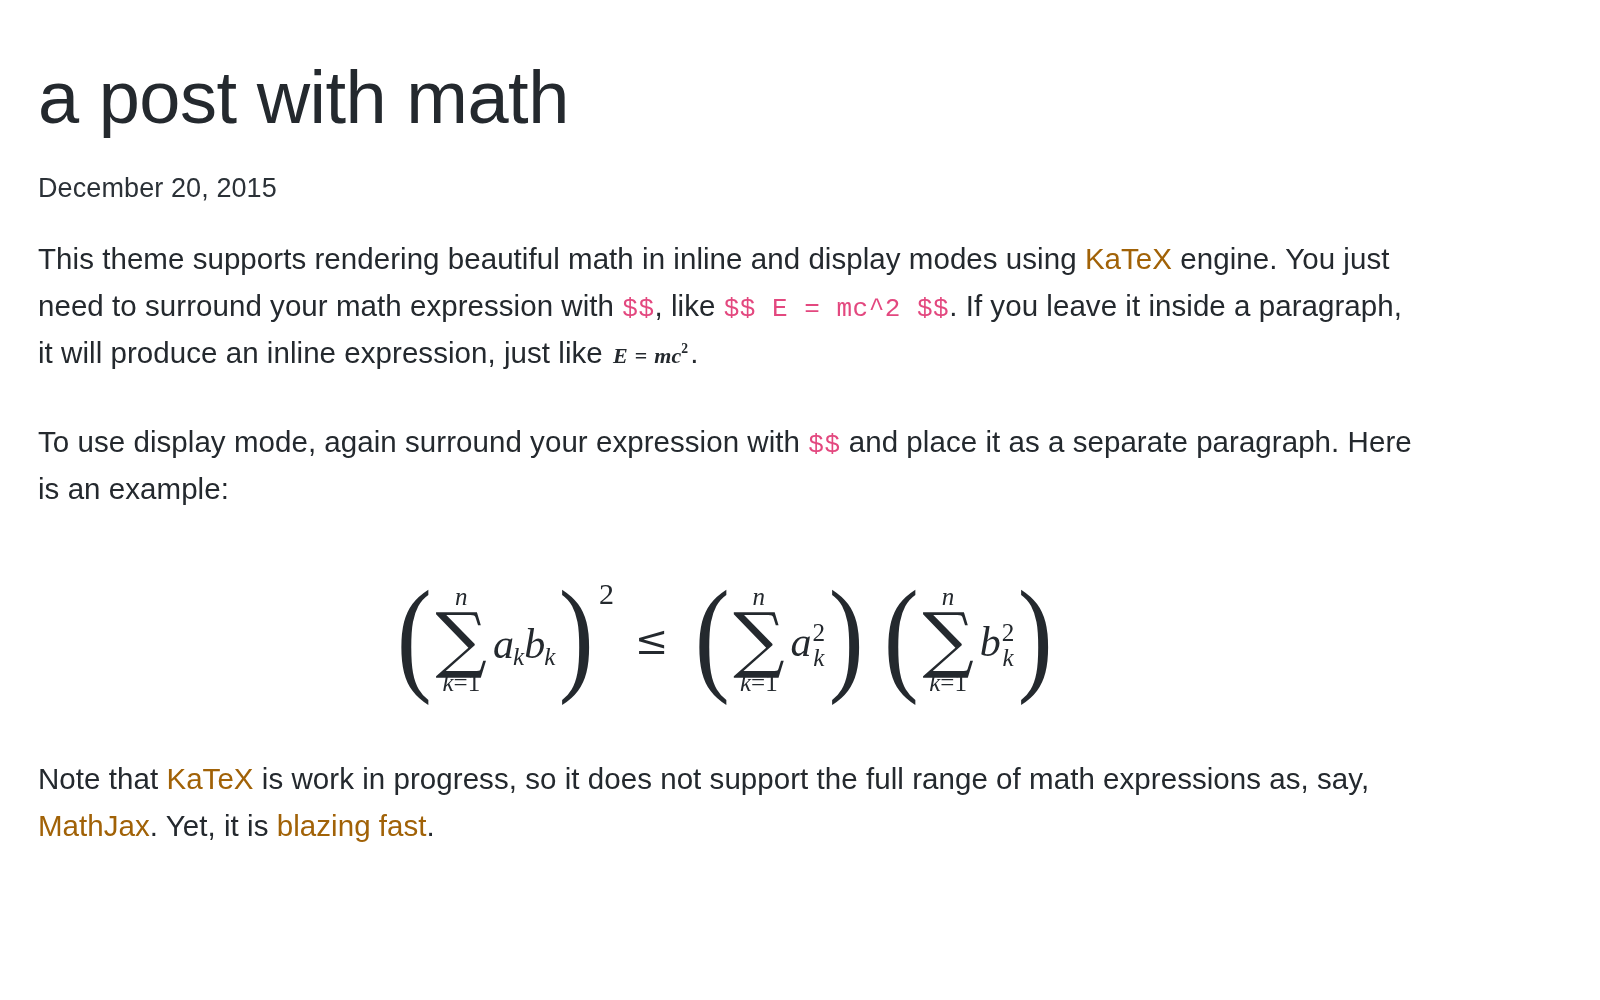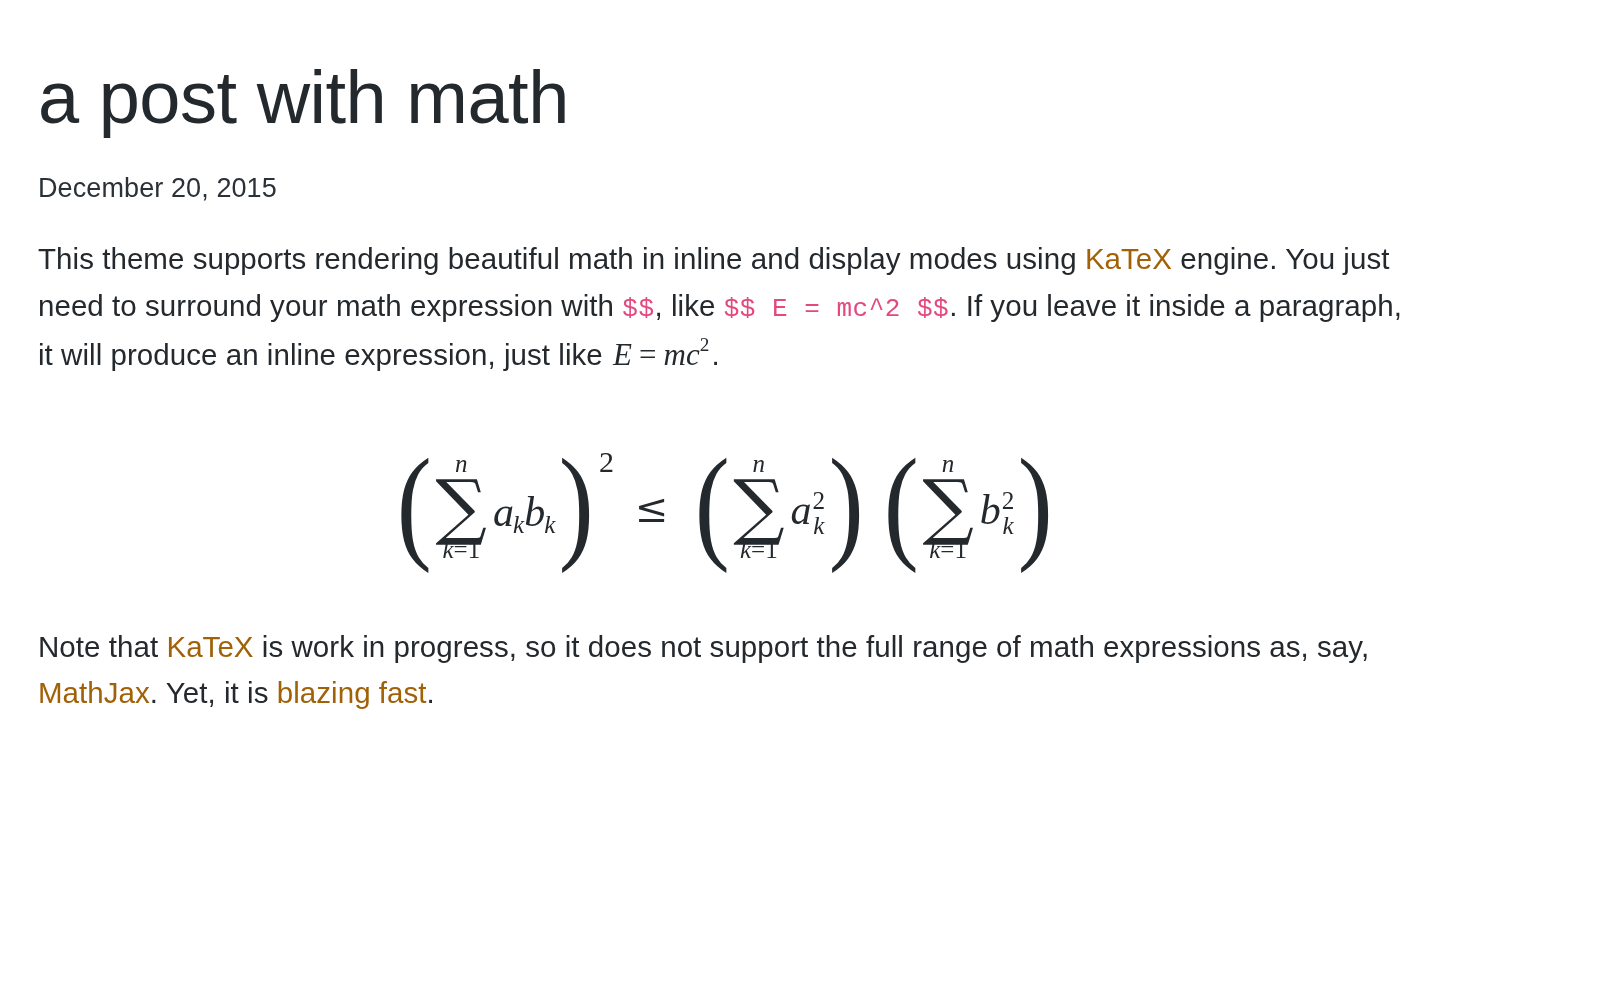--- a/index.html
+++ b/index.html
@@ -56,22 +56,22 @@
   code.inline-code {
     font-family: "Liberation Mono", "DejaVu Sans Mono", monospace;
     color: #e3487f;
     font-size: 26px;
     letter-spacing: 0.5px;
     white-space: pre;
   }
 
   .inline-math {
     font-family: "Liberation Serif", serif;
-    font-size: 31px;
-    font-weight: 400;
+    font-size: 22px;
+    font-weight: 700;
     white-space: nowrap;
     padding: 0 2px;
   }
   .inline-math .var { font-style: italic; }
   .inline-math .eq  { font-style: normal; padding: 0 7px; }
   .inline-math sup  { font-size: 0.62em; vertical-align: 0.72em; font-style: normal; }
 
   .display-math {
     margin: 46px 0 0 0;
     text-align: center;
@@ -176,20 +176,21 @@
 <body>
 
 <div class="page">
 
   <h1 class="post-title">a post with math</h1>
 
   <div class="post-date">December 20, 2015</div>
 
   <p class="para first"><span>This theme supports rendering beautiful math in inline and display modes using </span><a href="#" class="link">KaTeX</a><span> engine. You just need to surround your math expression with </span><code class="inline-code">$$</code><span>, like </span><code class="inline-code">$$ E = mc^2 $$</code><span>. If you leave it inside a paragraph, it will produce an inline expression, just like </span><span class="inline-math"><span class="var">E</span><span class="eq">=</span><span class="var">mc</span><sup>2</sup></span><span>.</span></p>
 
+  <p class="para second"><span>To use display mode, again surround your expression with </span><code class="inline-code">$$</code><span> and place it as a separate paragraph. Here is an example:</span></p>
 
   <div class="display-math">
     <span class="eqn">
 
       <span class="group">
         <span class="paren">(</span>
         <span class="sumblock">
           <span class="lim-top">n</span>
           <span class="sigma">∑</span>
           <span class="lim-bot"><span class="v">k</span><span>=</span><span>1</span></span>

